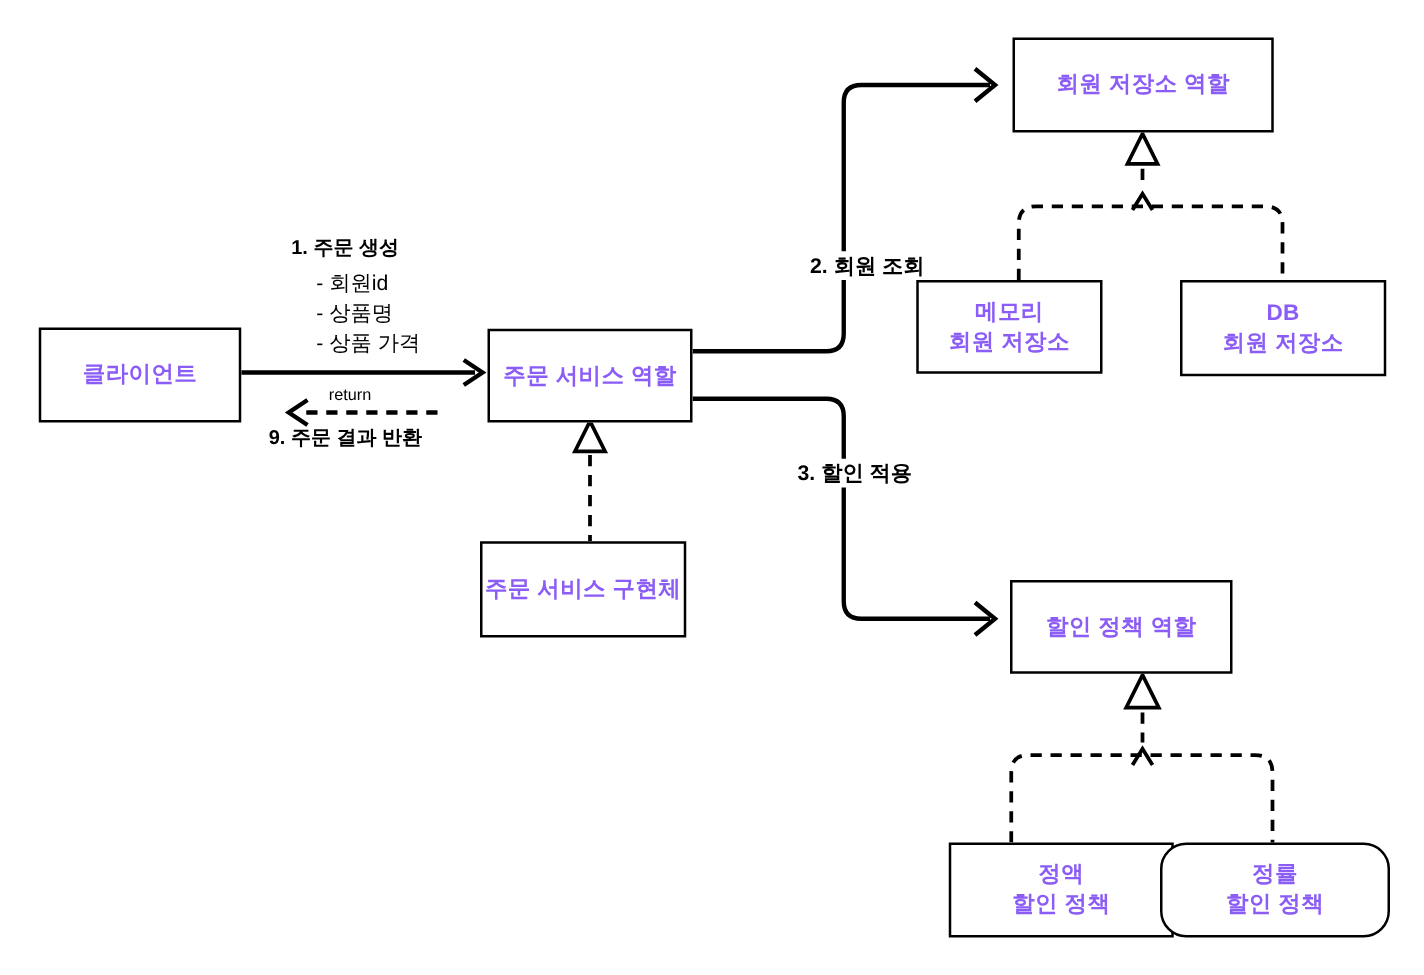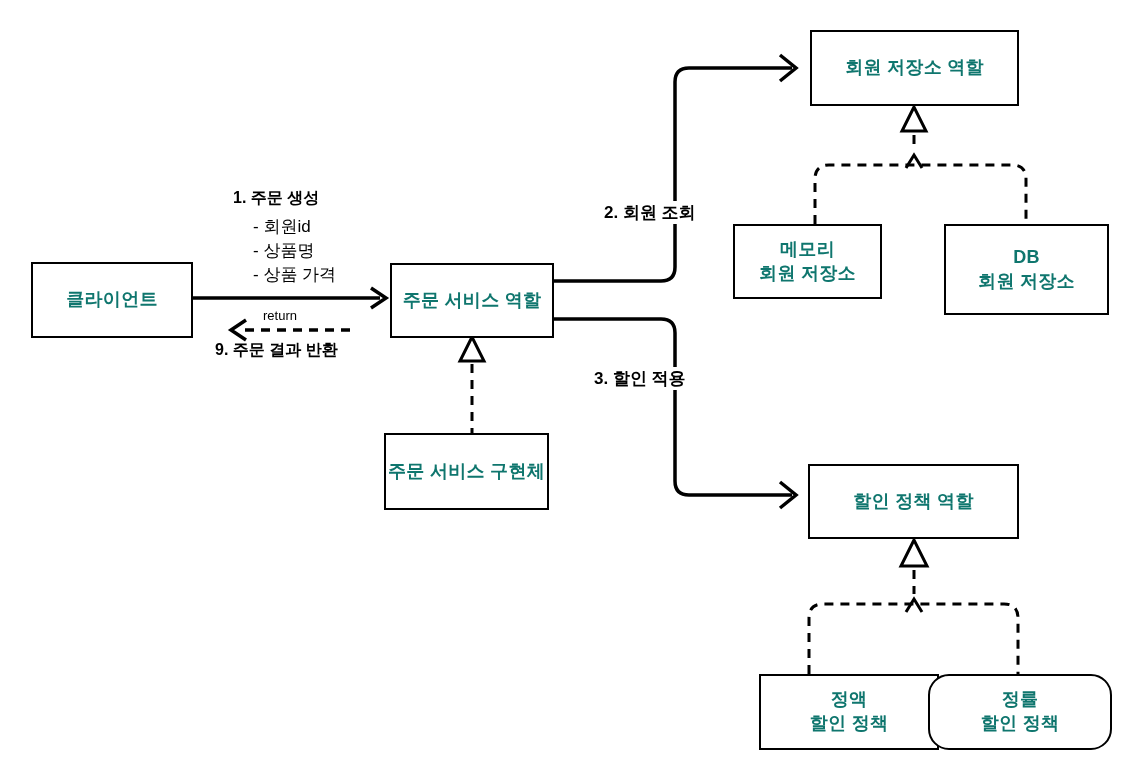--- a/index.html
+++ b/index.html
@@ -18,31 +18,31 @@
     border: 2.5px solid #000000;
     background: #ffffff;
     display: flex;
     flex-direction: column;
     align-items: center;
     justify-content: center;
     text-align: center;
     font-weight: 700;
     font-size: 18px;
     line-height: 1.32;
-    color: #0f766e;
+    color: #8b5cf6;
     letter-spacing: 0.3px;
   }
   .lbl {
     position: absolute;
     color: #000000;
     white-space: nowrap;
     font-size: 17px;
   }
   .lbl-bold { font-weight: 700; font-size: 16px; }
-  .lbl-step { font-weight: 700; font-size: 17px; }
+  .lbl-step { font-weight: 700; font-size: 17px; margin-left: 44px; }
   .onwire { background: #ffffff; padding: 0 4px; }
   .small { font-size: 13px; }
   .list-item { line-height: 24px; }
 </style>
 </head>
 <body>
 
 <div class="canvas">
 
   <svg class="wires" width="1139" height="780" viewBox="0 0 1139 780">
@@ -97,26 +97,26 @@
 
   <div class="box" style="left:810px; top:30px; width:209px; height:76px;">
     <span>회원 저장소 역할</span>
   </div>
 
   <div class="box" style="left:733px; top:224px; width:149px; height:75px;">
     <span>메모리</span>
     <span>회원 저장소</span>
   </div>
 
-  <div class="box" style="left:944px; top:224px; width:165px; height:91px;">
+  <div class="box" style="left:944px; top:224px; width:165px; height:77px;">
     <span>DB</span>
     <span>회원 저장소</span>
   </div>
 
-  <div class="box" style="left:808px; top:464px; width:211px; height:75px;">
+  <div class="box" style="left:808px; top:464px; width:178px; height:75px;">
     <span>할인 정책 역할</span>
   </div>
 
   <div class="box" style="left:719px; top:674px; width:180px; height:76px;margin-left:40px;">
     <span>정액</span>
     <span>할인 정책</span>
   </div>
 
   <div class="box" style="left:928px; top:674px; width:184px; height:76px;border-radius:21px;">
     <span>정률</span>

